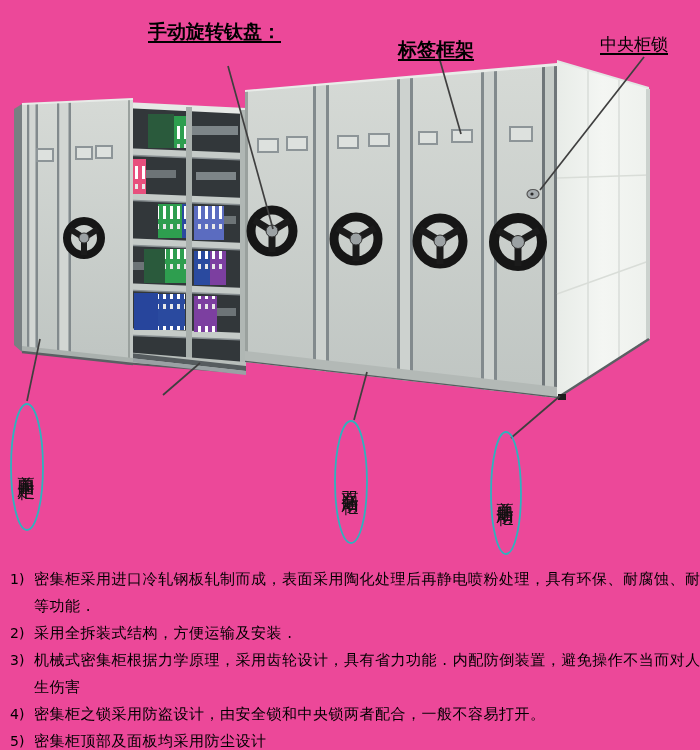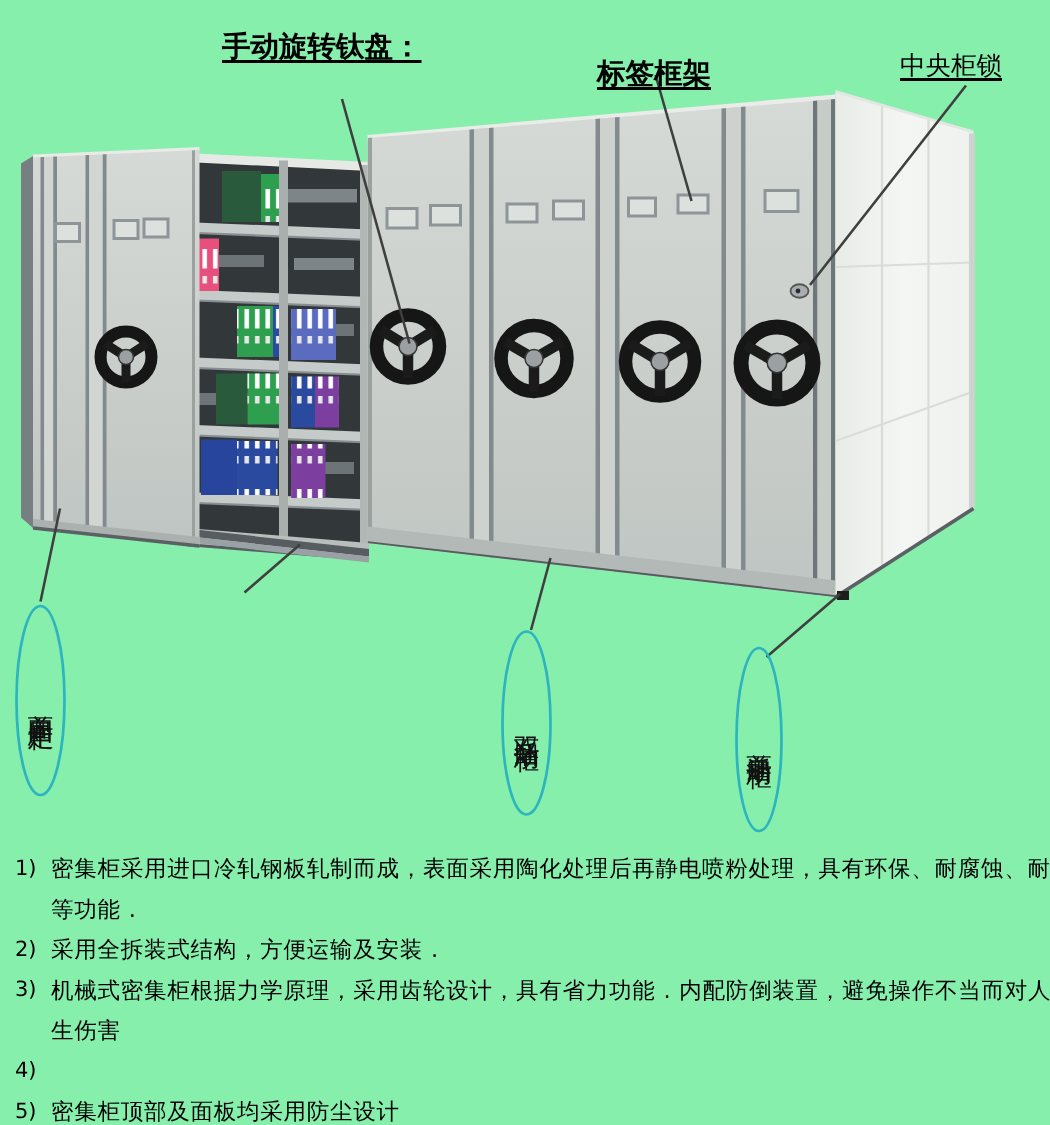--- a/index.html
+++ b/index.html
@@ -1,16 +1,16 @@
 <!DOCTYPE html>
 <html><head>
 <meta charset="utf-8">
 <style>
   html,body{margin:0;padding:0;background:#fff;}
-  .canvas{position:relative;width:700px;height:750px;background:#86efac;overflow:hidden;
+  .canvas{position:relative;width:700px;height:750px;background:#ec4899;overflow:hidden;
           font-family:"DejaVu Sans",sans-serif;color:#000;}
   svg.photo{position:absolute;left:0;top:0;}
   .callout{position:absolute;font-weight:bold;font-size:19px;line-height:26px;color:#000;white-space:nowrap;}
   .callout .ul{text-decoration:underline;text-decoration-thickness:2px;text-underline-offset:3px;}
   .callout.light{font-weight:normal;font-size:17px;}
   .vtag{position:absolute;writing-mode:vertical-rl;text-orientation:upright;
         font-size:17px;letter-spacing:2px;color:#111;transform:translate(-50%,-50%);white-space:nowrap;}
   .features{position:absolute;left:10px;top:566px;width:686px;}
   .frow{display:flex;align-items:flex-start;}
   .fnum{flex:none;width:24px;font-size:14px;line-height:27px;}
@@ -283,20 +283,21 @@
       <span class="fnum">2)</span>
       <span class="ftext">采用全拆装式结构，方便运输及安装 .</span>
     </div>
     <div class="frow">
       <span class="fnum">3)</span>
       <span class="ftext">机械式密集柜根据力学原理，采用齿轮设计，具有省力功能 . 内配防倒装置，避免操作不当而对人体产
 生伤害</span>
     </div>
     <div class="frow">
       <span class="fnum">4)</span>
+      <span class="ftext">密集柜之锁采用防盗设计，由安全锁和中央锁两者配合，一般不容易打开。</span>
     </div>
     <div class="frow">
       <span class="fnum">5)</span>
       <span class="ftext">密集柜顶部及面板均采用防尘设计</span>
     </div>
   </div>
 
 </div>
 
 </body></html>

